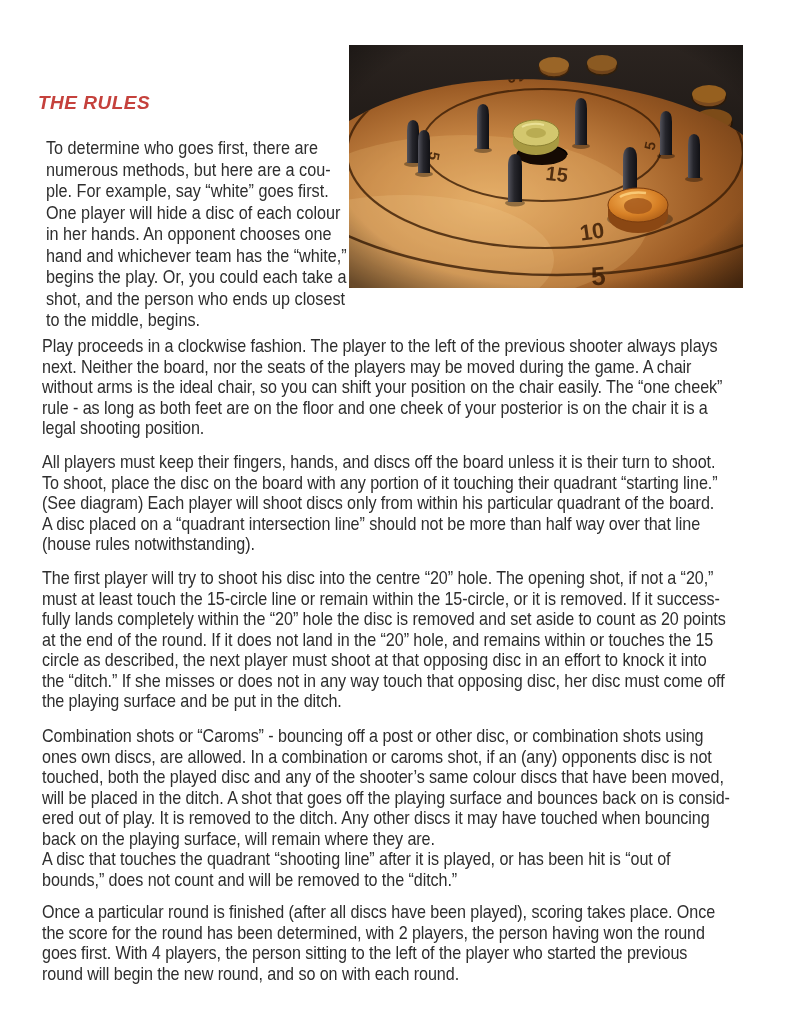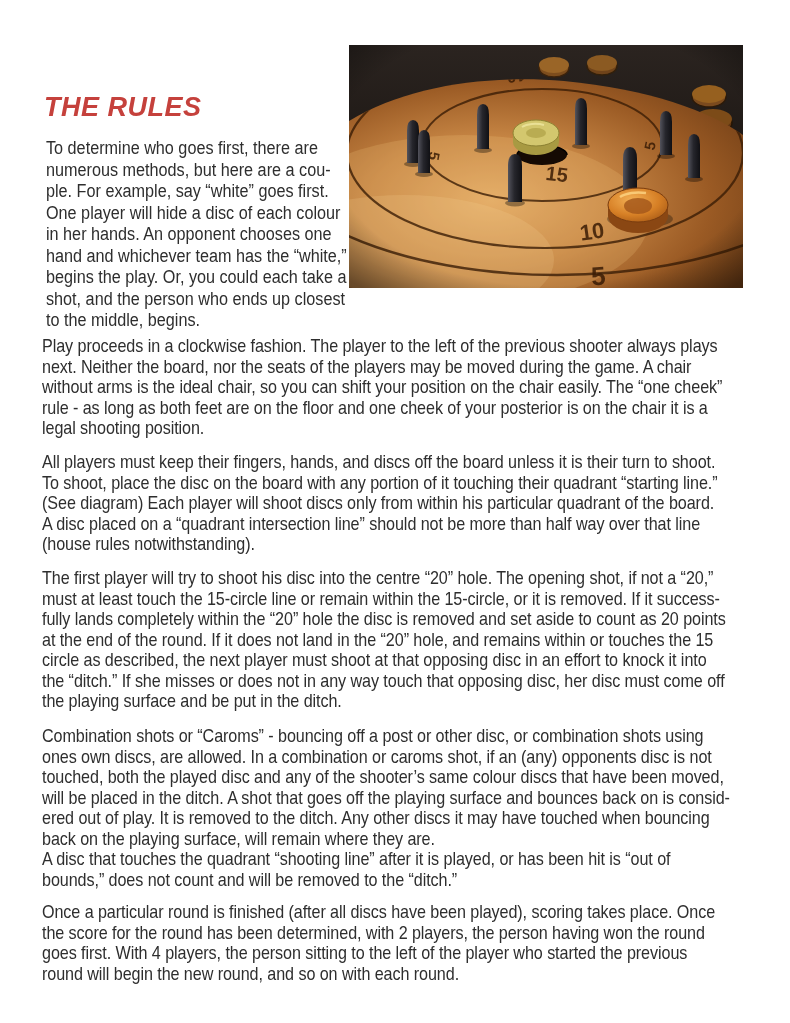--- a/index.html
+++ b/index.html
@@ -1,18 +1,18 @@
 <!DOCTYPE html>
 <html><head>
 <meta charset="utf-8">
 <style>
   html,body{margin:0;padding:0;background:#fff;}
   .page{position:relative;width:790px;height:1023px;background:#ffffff;overflow:hidden;
         font-family:"Liberation Sans","DejaVu Sans",sans-serif;}
-  .heading{position:absolute;left:44px;top:92px;font-size:27px;font-weight:bold;
+  .heading{position:absolute;left:38px;top:92px;font-size:19px;font-weight:bold;
            font-style:italic;color:#c5413c;letter-spacing:.5px;white-space:nowrap;}
   .para{position:absolute;white-space:pre-line;color:#2e2e2e;transform-origin:0 0;}
   .p-intro{left:46px;top:138px;width:430px;font-size:18px;line-height:21.5px;transform:scaleX(.90);}
   .p-body{left:42px;width:900px;font-size:19px;line-height:20.5px;transform:scaleX(.85);letter-spacing:-.1px;}
   .p-play{top:336px;}
   .p-keepoff{top:452px;}
   .p-firstshot{top:568px;}
   .p-caroms{top:726px;}
   .p-scoring{top:902px;}
   .photo{position:absolute;left:349px;top:45px;width:394px;height:243px;}

